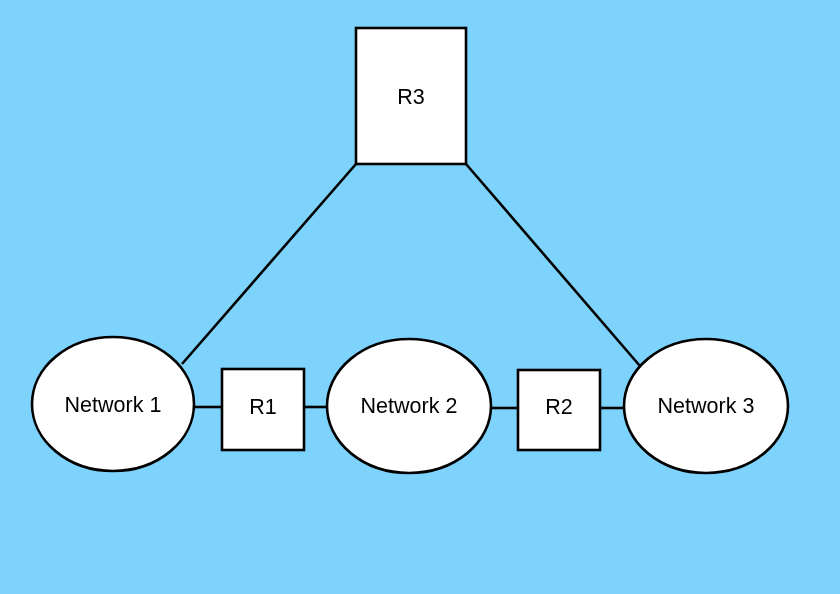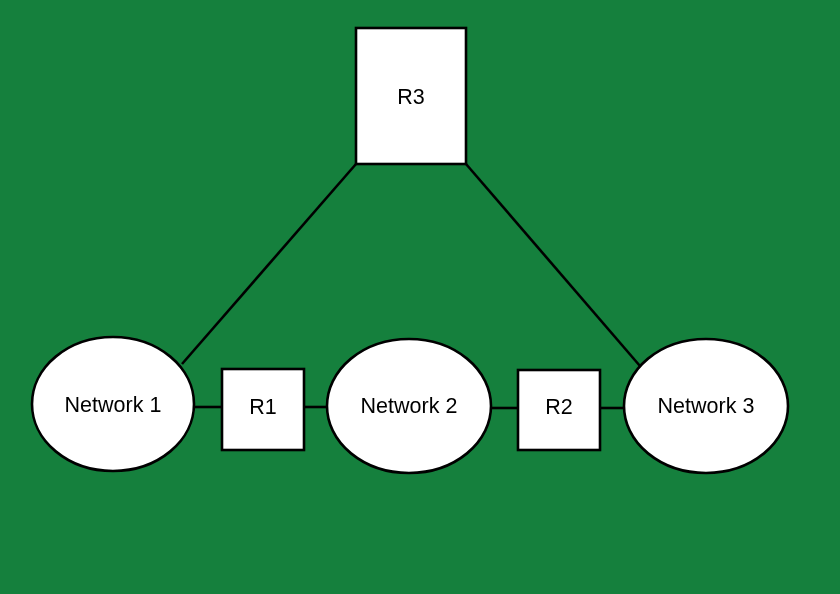--- a/index.html
+++ b/index.html
@@ -45,21 +45,21 @@
     font-size: 21.5px;
     fill: #000000;
     text-anchor: middle;
     dominant-baseline: middle;
     white-space: pre;
   }
 </style>
 </head>
 <body>
 
-<div id="canvas-root" style="width: 840px; height: 594px; background: #15803d;">
+<div id="canvas-root" style="width: 840px; height: 594px; background: #7dd3fc;">
   <svg id="diagram-svg" viewBox="0 0 840 594" xmlns="http://www.w3.org/2000/svg" style="width: 840px; height: 594px;">
 
     <g>
       <line class="link-line" x1="356" y1="164" x2="182" y2="364" stroke="#000000" stroke-width="2.6"></line>
       <line class="link-line" x1="466" y1="164" x2="640" y2="366" stroke="#000000" stroke-width="2.6"></line>
       <line class="link-line" x1="194" y1="407" x2="222" y2="407" stroke="#000000" stroke-width="2.6"></line>
       <line class="link-line" x1="304" y1="407" x2="328" y2="407" stroke="#000000" stroke-width="2.6"></line>
       <line class="link-line" x1="491" y1="408" x2="518" y2="408" stroke="#000000" stroke-width="2.6"></line>
       <line class="link-line" x1="600" y1="408" x2="625" y2="408" stroke="#000000" stroke-width="2.6"></line>
     </g>

